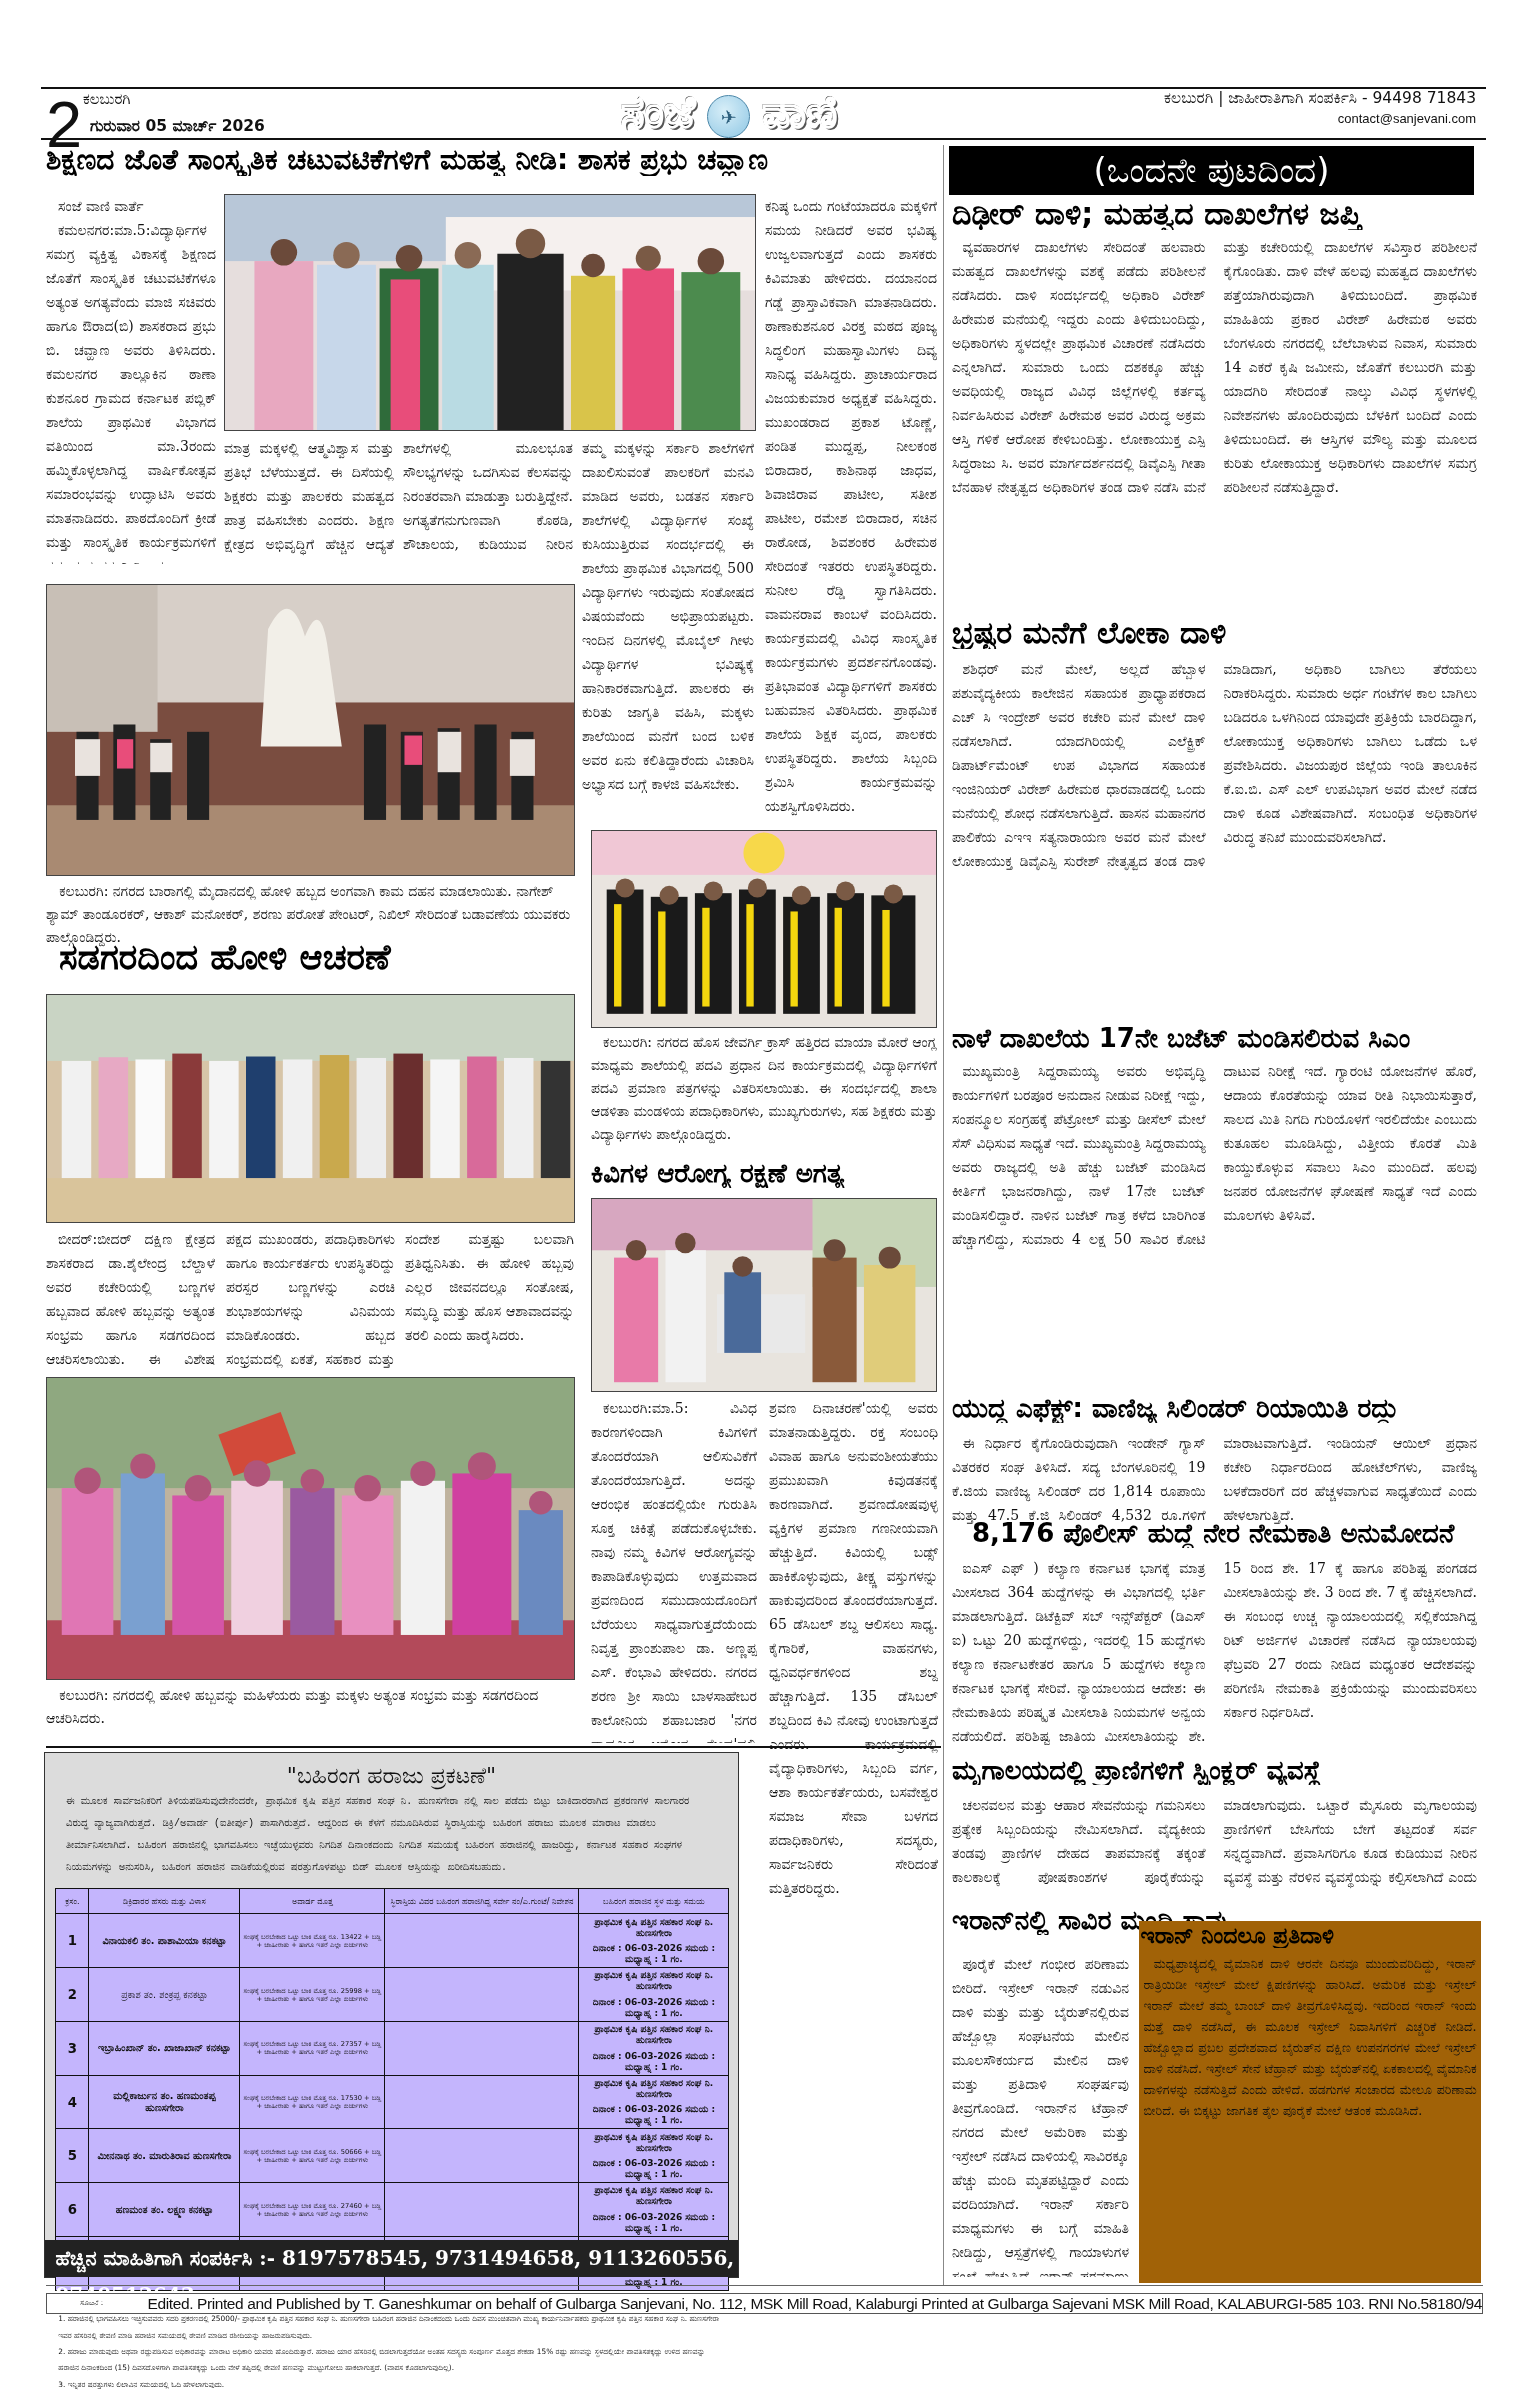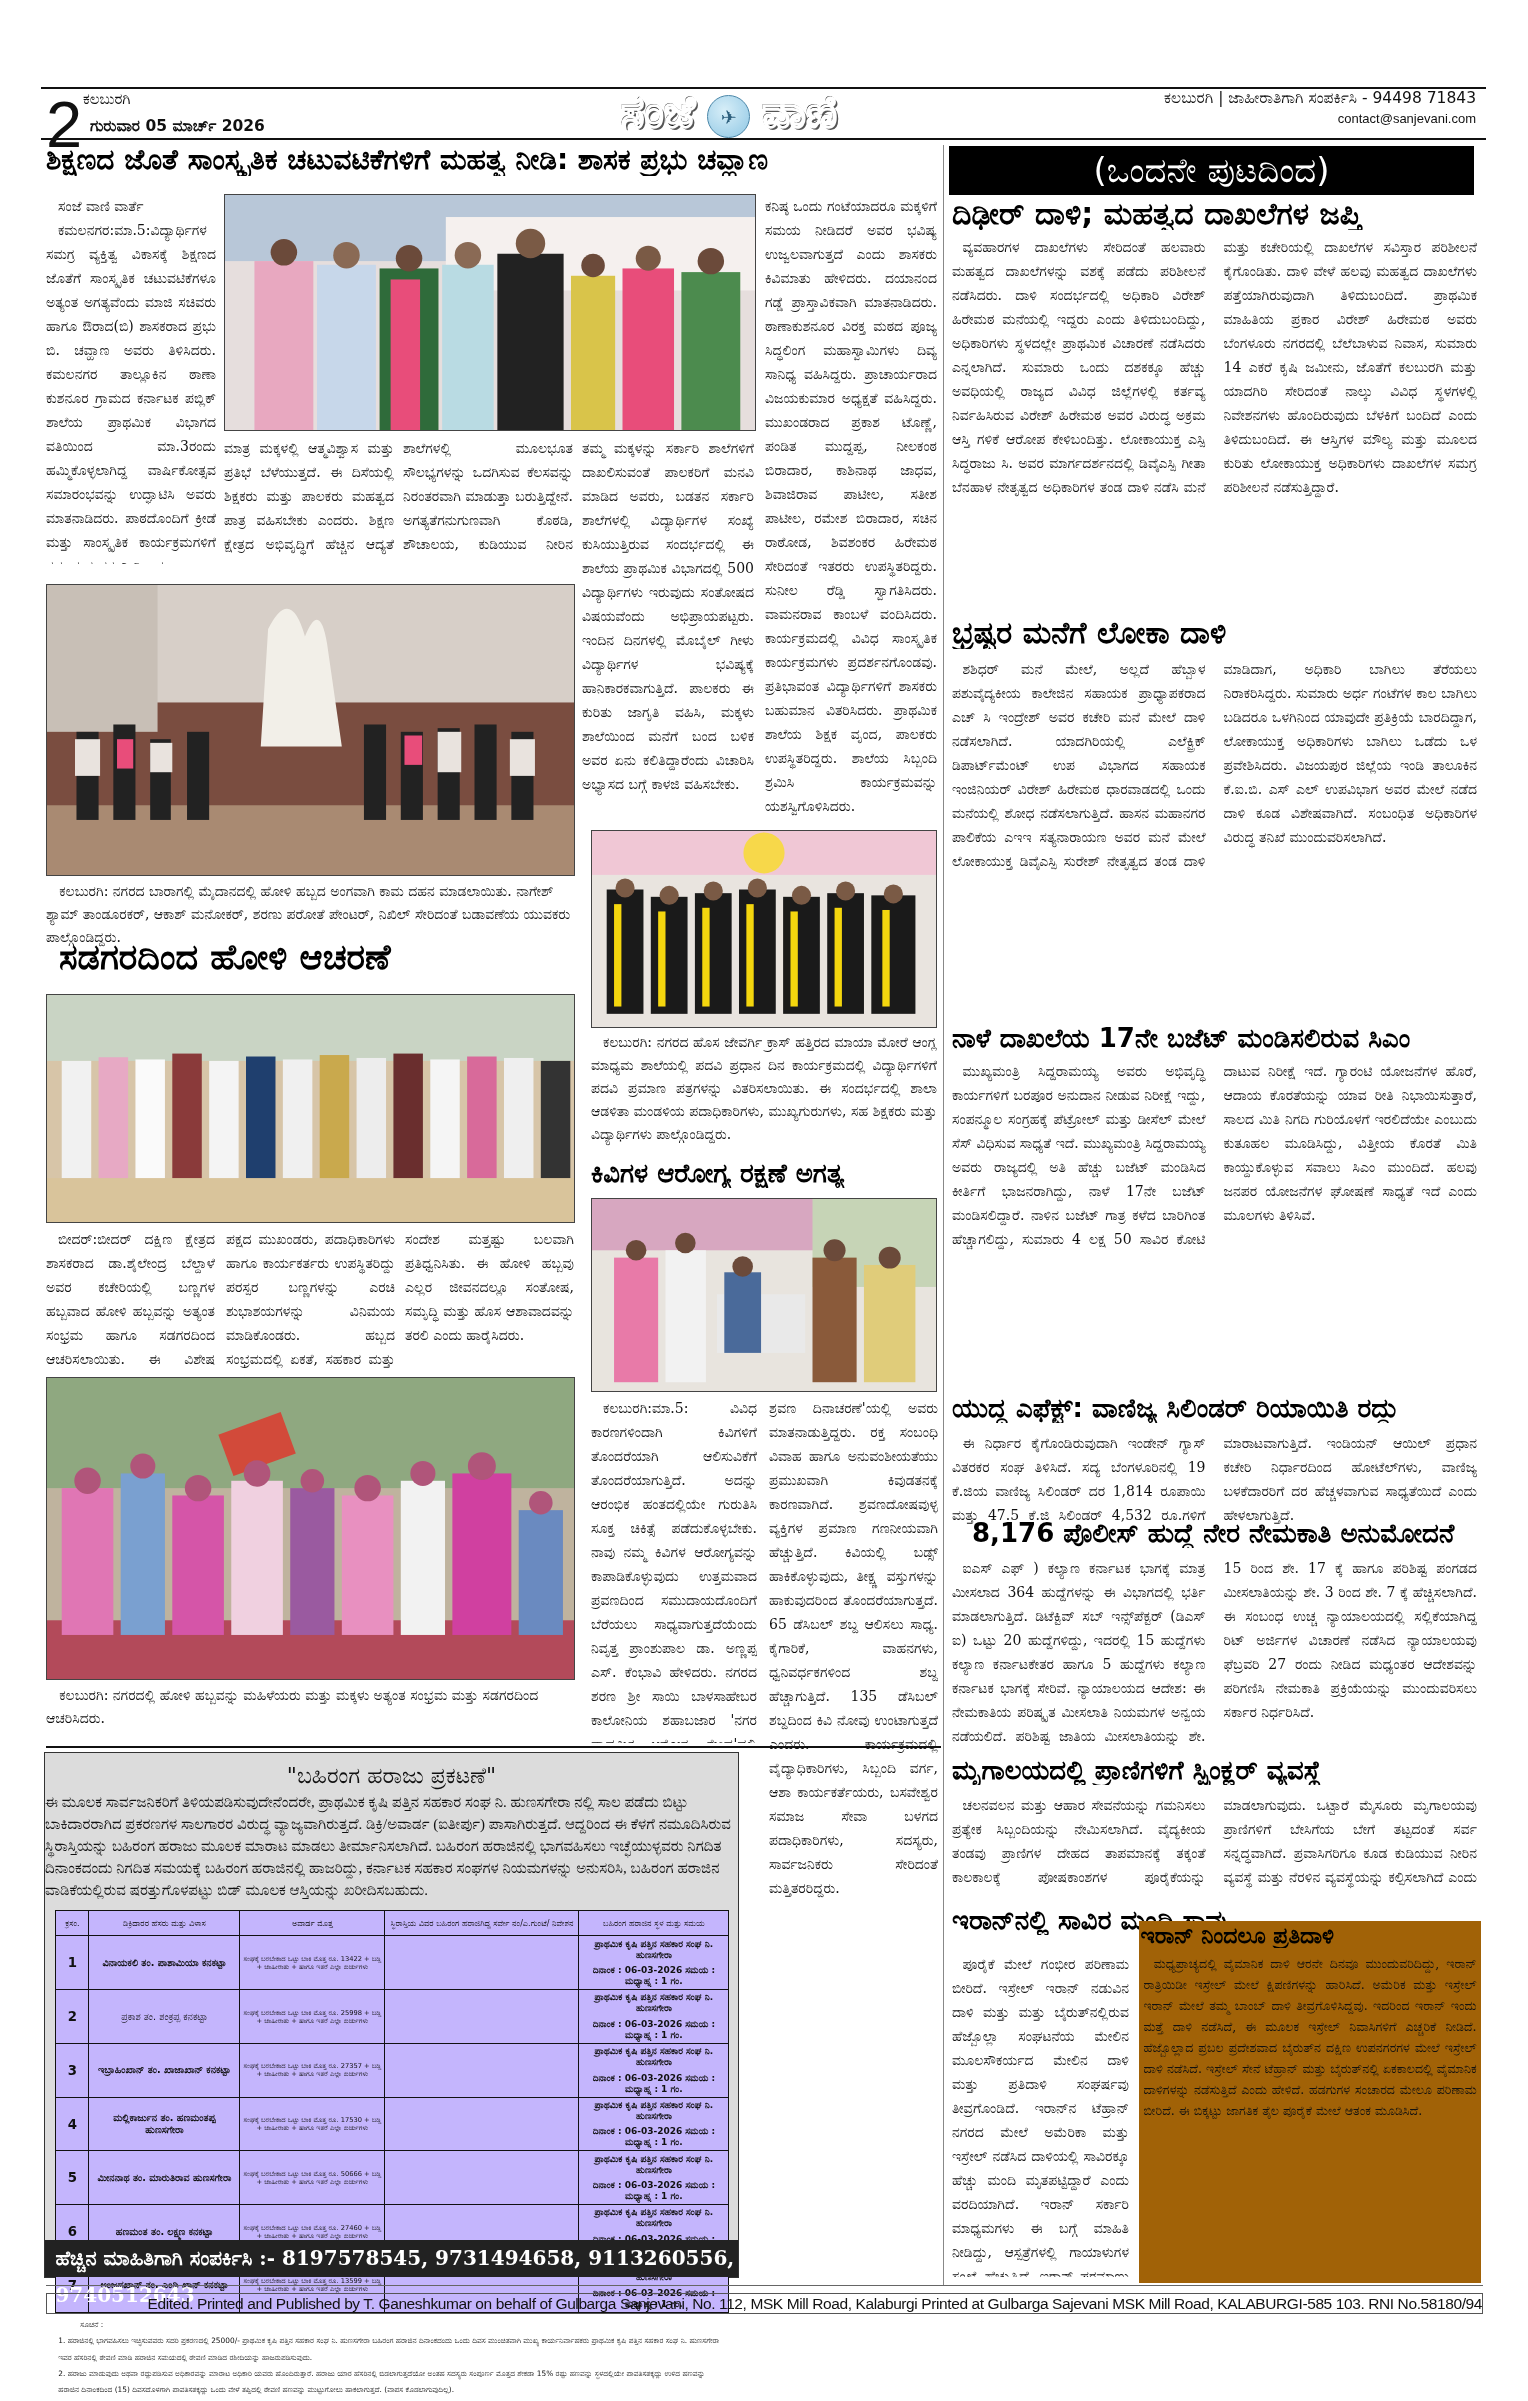--- a/index.html
+++ b/index.html
@@ -16,21 +16,21 @@
 .mh-email{right:52px;top:111px;font-size:13px;text-align:right;font-family:"Liberation Sans",sans-serif}
 .headline{font-weight:900;font-family:"DejaVu Sans",sans-serif;color:#000;line-height:1.1;white-space:nowrap;overflow:hidden}
 .body-text{font-family:"DejaVu Serif",serif;font-size:14px;line-height:24px;text-align:justify;color:#111}
 .caption{font-family:"DejaVu Serif",serif;font-size:14px;line-height:23px;color:#111}
 .photo{position:absolute;overflow:hidden;border:0.7px solid #444}
 .photo svg{width:100%;height:100%;display:block}
 .banner{left:949px;top:146px;width:525px;height:49px;background:#000;color:#fff;font-size:34px;text-align:center;line-height:49px;font-family:"DejaVu Sans",sans-serif}
 .col2{column-count:2;column-gap:18px}
 .ad{left:44px;top:1752px;width:695px;height:526px;background:#dcdcdc;border:1.5px solid #333}
 .ad-title{text-align:center;font-size:22px;margin-top:10.4px;font-family:"DejaVu Serif",serif}
-.ad-intro{font-size:15px;line-height:22px;padding:3px 0;font-family:Liberation Serif, serif}
+.ad-intro{font-size:10px;line-height:22px;padding:3px 21px;font-family:Liberation Mono, monospace}
 table.ad-table{border-collapse:collapse;margin:6px 10.4px 0 10.4px;width:674px;background:#c4b5fd;font-size:8.1px}
 table.ad-table th,table.ad-table td{border:1.5px solid #111;padding:2.2px 3px;text-align:center;vertical-align:middle}
 table.ad-table th{font-size:8.1px;height:25px;font-weight:normal}
 table.ad-table td{height:41px}
 .ad-notes{font-size:7.4px;line-height:16.3px;padding:4.4px 13.3px}
 .ad-footer{position:absolute;left:0;right:0;bottom:0;height:37px;background:#222;color:#fff;font-size:20px;font-weight:bold;padding-left:10.4px;line-height:37px;font-family:"DejaVu Serif",serif}
 .imprint{left:46px;top:2293px;width:1437px;height:21px;border:0.7px solid #555;font-family:"Liberation Sans",sans-serif;font-size:15.5px;text-align:right;line-height:19px;letter-spacing:-0.4px}
 .sub-box{left:1139px;top:1921px;width:342px;height:362px;background:#a16207}
 .vline{position:absolute;width:0.7px;background:#888}
 </style>

